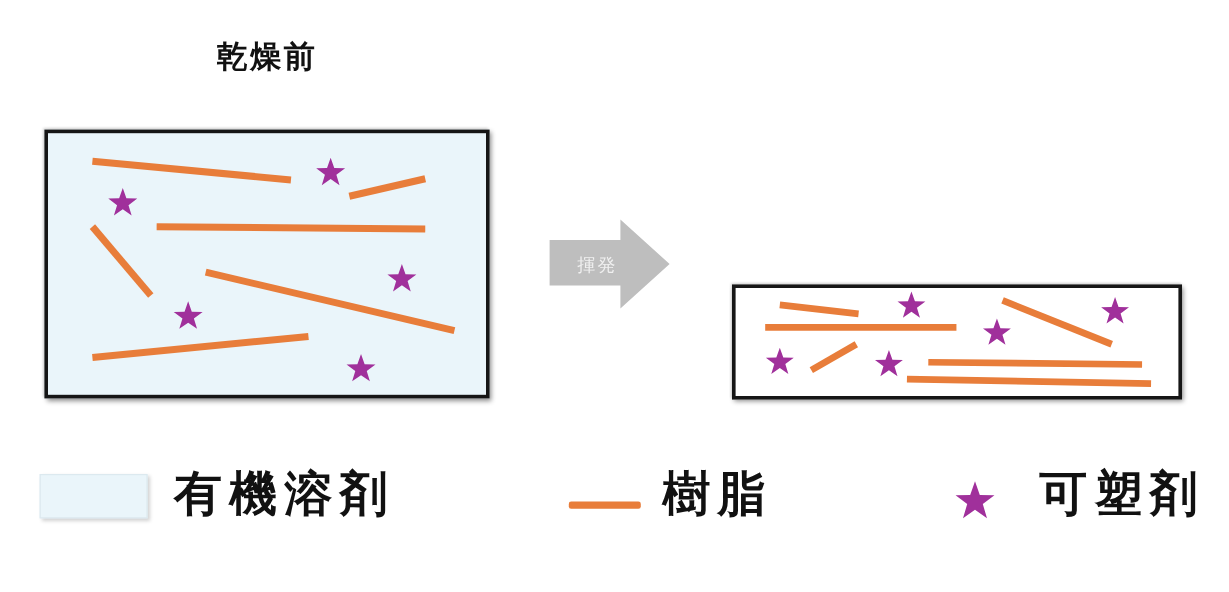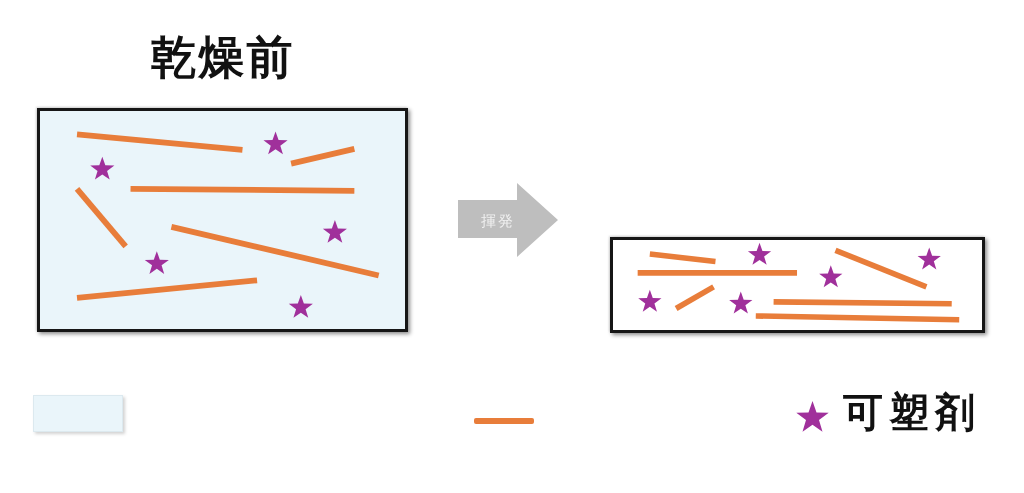--- a/index.html
+++ b/index.html
@@ -1,21 +1,21 @@
 <!DOCTYPE html>
 <html style="--solvent: #EAF5FA; --resin: #E87D3A; --plasticizer: #A0309B;"><head>
 <meta charset="utf-8">
 <style>
   html,body{margin:0;padding:0;background:#ffffff;}
   #stage{
     position:relative;width:1024px;height:493px;background:#ffffff;
     font-family:"Liberation Sans","DejaVu Sans",sans-serif;overflow:hidden;
   }
   .title{
-    position:absolute;top:34px;font-size:46px;font-weight:bold;color:#111;
+    position:absolute;top:34px;font-size:26px;font-weight:bold;color:#111;
     text-align:center;letter-spacing:2px;line-height:1;
   }
   #title-before{left:37px;width:371px;}
   #title-after{left:610px;width:375px;}
   .panel{
     position:absolute;border:3px solid #161616;box-sizing:border-box;
     box-shadow:2px 2px 4px rgba(0,0,0,.45), -1px -1px 2px rgba(0,0,0,.15);
   }
   #panel-before{left:37px;top:108px;width:371px;height:224px;background:var(--solvent,#EAF5FA);}
   #panel-after{left:610px;top:237px;width:375px;height:96px;background:#ffffff;}
@@ -76,21 +76,23 @@
         <line x1="143" y1="81" x2="360" y2="85" stroke="#E87D3A" stroke-width="6"></line>
         <polygon points="147.0,3.0 150.1,11.8 159.4,12.0 151.9,17.6 154.6,26.5 147.0,21.2 139.4,26.5 142.1,17.6 134.6,12.0 143.9,11.8" fill="#A0309B"></polygon>
         <polygon points="223.0,27.0 226.1,35.8 235.4,36.0 227.9,41.6 230.6,50.5 223.0,45.2 215.4,50.5 218.1,41.6 210.6,36.0 219.9,35.8" fill="#A0309B"></polygon>
         <polygon points="328.0,8.0 331.1,16.8 340.4,17.0 332.9,22.6 335.6,31.5 328.0,26.2 320.4,31.5 323.1,22.6 315.6,17.0 324.9,16.8" fill="#A0309B"></polygon>
         <polygon points="30.0,53.0 33.1,61.8 42.4,62.0 34.9,67.6 37.6,76.5 30.0,71.2 22.4,76.5 25.1,67.6 17.6,62.0 26.9,61.8" fill="#A0309B"></polygon>
         <polygon points="127.0,55.0 130.1,63.8 139.4,64.0 131.9,69.6 134.6,78.5 127.0,73.2 119.4,78.5 122.1,69.6 114.6,64.0 123.9,63.8" fill="#A0309B"></polygon>
       </svg>
   </div>
 
   <div id="legend-solvent-swatch"></div>
+  <div class="legend-label" style="left:145px">有機溶剤</div>
 
   <div id="legend-resin-line"></div>
+  <div class="legend-label" style="left:552px">樹脂</div>
 
   <svg id="legend-star-svg" viewBox="0 0 37 37">
       <polygon points="18.5,2.0 22.5,13.5 34.7,13.7 25.0,21.1 28.5,32.8 18.5,25.8 8.5,32.8 12.0,21.1 2.3,13.7 14.5,13.5" fill="#A0309B"></polygon>
     </svg>
-  <div class="legend-label" style="left:843px">可塑剤</div>
+  <div class="legend-label" style="left:866px">可塑剤</div>
 
 </div>
 
 </body></html>

